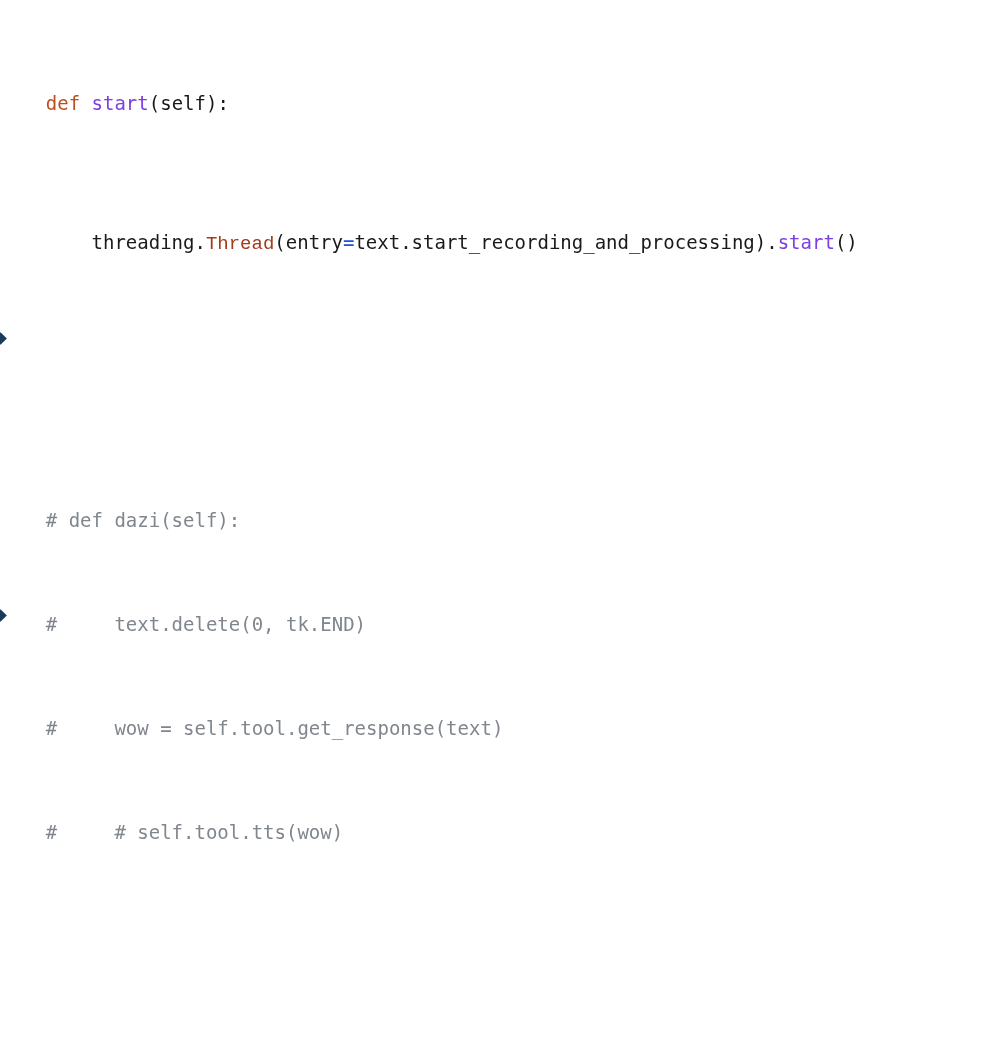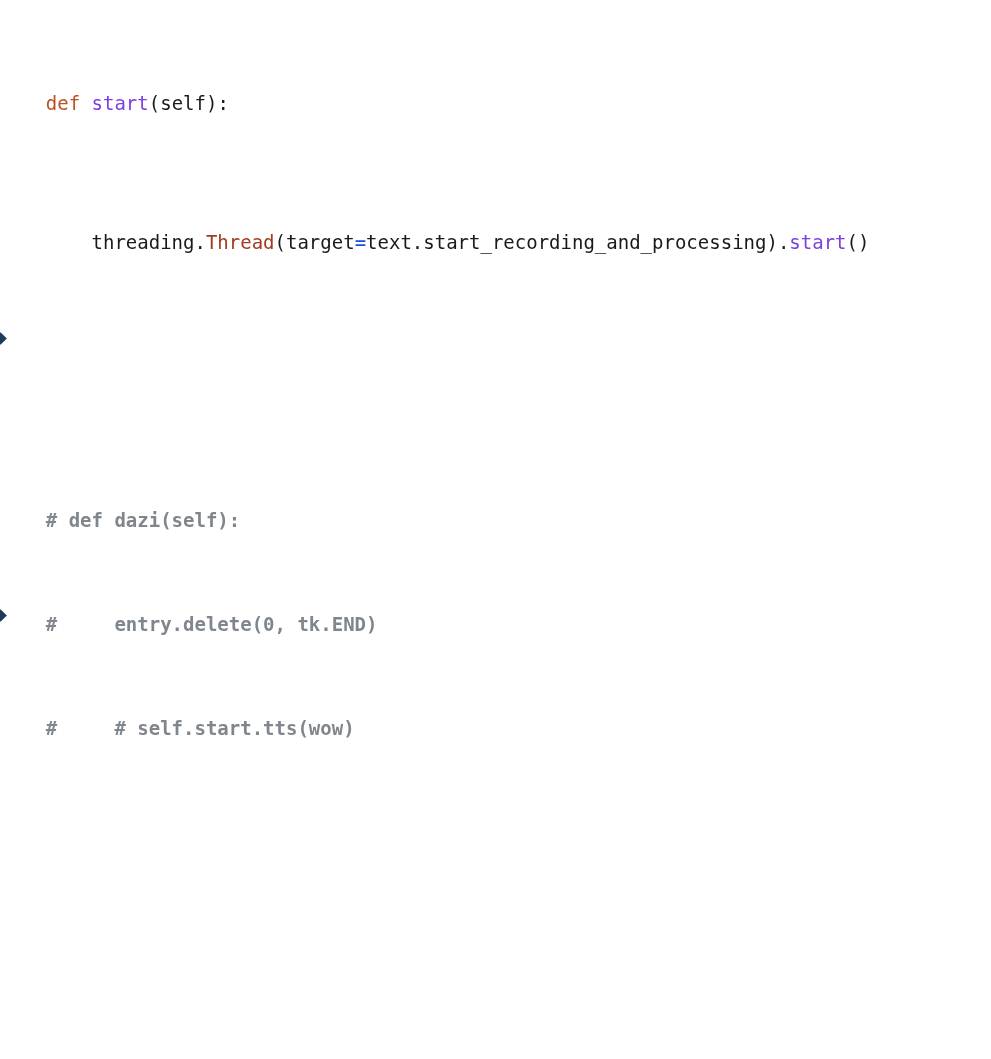--- a/index.html
+++ b/index.html
@@ -46,45 +46,46 @@
   }
 
   .ln {
     height: 34.7px;
     white-space: pre;
     color: #000000;
   }
 
   
   .kw      { color: #bb4f1e; }   
-  .cls     { color: #a33b1e; }   
+  .cls     { color: #a33b1e; font-family: Liberation Mono, monospace; }   
   .fn      { color: #7b3fe4; }   
   .op      { color: #1f4fd8; }   
-  .com     { color: #80868e; font-weight: bold; }
+  .com     { color: #80868e; }
   .plain   { color: #1a1a1a; }
 </style>
 </head>
 <body>
 
 <div id="editor">
 
   <div class="fold-marker" style="top:334px;"></div>
   <div class="fold-marker" style="top:611px;"></div>
 
   <div class="code-area">
 
     <div class="ln">    <span class="kw">def</span> <span class="fn">start</span><span class="plain">(self):</span></div>
 
-    <div class="ln">        <span class="plain">threading.</span><span class="cls">Thread</span><span class="plain">(target</span><span class="op">=</span><span class="plain">text.start_recording_and_processing).</span><span class="fn">start</span><span class="plain">()</span></div>
+    <div class="ln">        <span class="plain">threading.</span><span class="cls">Thread</span><span class="plain">(entry</span><span class="op">=</span><span class="plain">text.start_recording_and_processing).</span><span class="fn">start</span><span class="plain">()</span></div>
 
     <div class="ln"> </div>
 
     <div class="ln com">    # def dazi(self):</div>
-    <div class="ln com">    #     entry.delete(0, tk.END)</div>
-    <div class="ln com">    #     # self.start.tts(wow)</div>
+    <div class="ln com">    #     text.delete(0, tk.END)</div>
+    <div class="ln com">    #     wow = self.tool.get_response(text)</div>
+    <div class="ln com">    #     # self.tool.tts(wow)</div>
 
     
 
     
 
     
 
     
 
     

